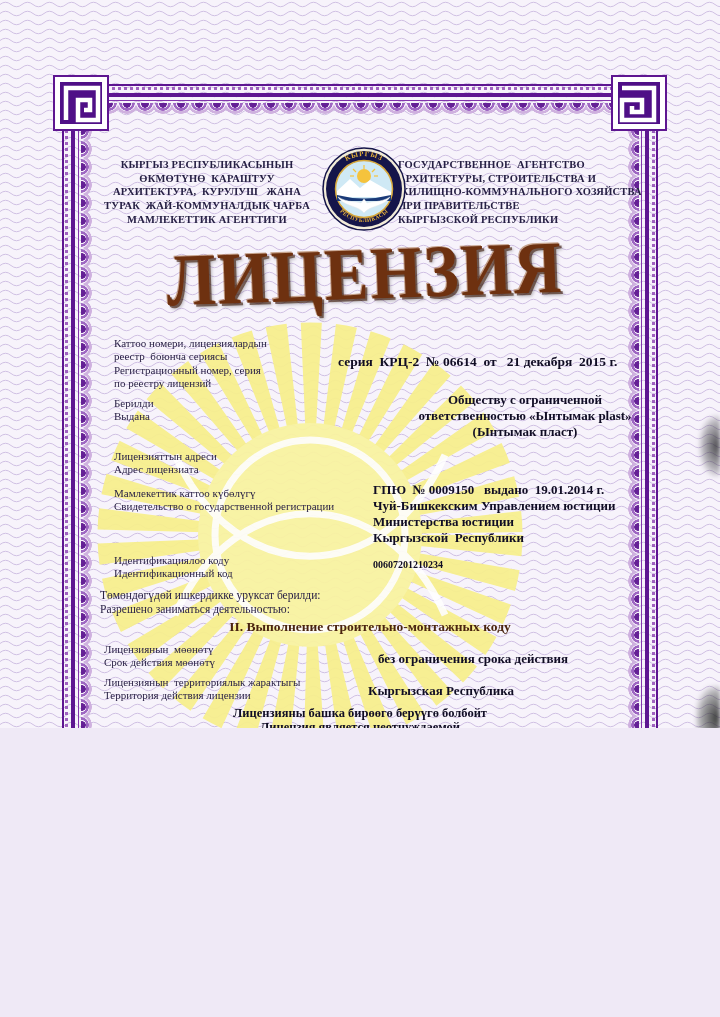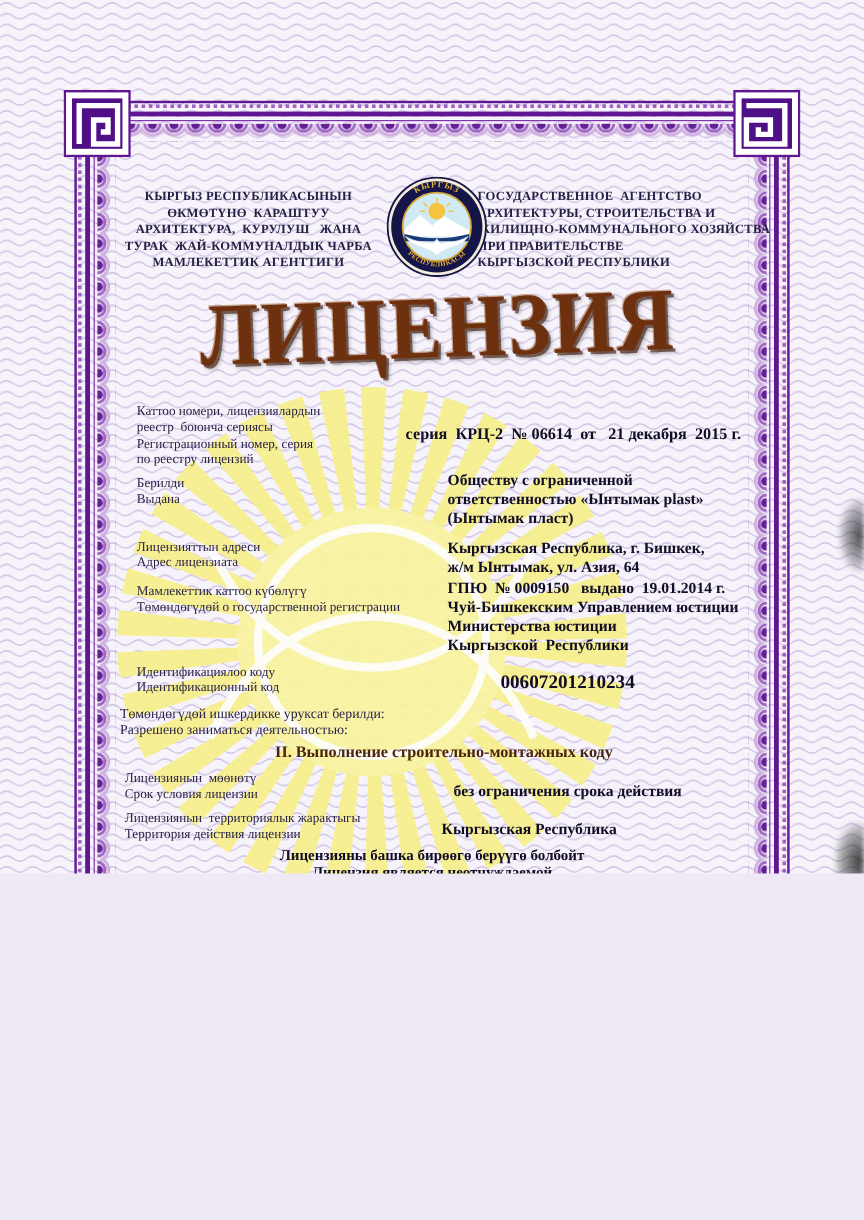--- a/index.html
+++ b/index.html
@@ -140,46 +140,44 @@
   <div class="abs title ctr" style="left:150px;top:236px;width:430px;z-index:3;">ЛИЦЕНЗИЯ</div>
 
   <div class="abs lbl" style="left:114px;top:364px;z-index:3;">Регистрационный номер, серия
 по реестру лицензий</div>
   <div class="abs lbl" style="left:114px;top:337px;z-index:3;">Каттоо номери, лицензиялардын
 реестр  боюнча сериясы</div>
   <div class="abs val" style="left:338px;top:354px;font-size:13.5px;z-index:3;">серия  КРЦ-2  № 06614  от   21 декабря  2015 г.</div>
 
   <div class="abs lbl" style="left:114px;top:397px;z-index:3;">Берилди</div>
   <div class="abs lbl" style="left:114px;top:410px;z-index:3;">Выдана</div>
-  <div class="abs val" style="left:373px;top:392px;width:260px;z-index:3;">Обществу с ограниченной
+  <div class="abs val" style="left:395px;top:392px;width:260px;z-index:3;text-align:center;">Обществу с ограниченной
 ответственностью «Ынтымак plast»
 (Ынтымак пласт)</div>
 
   <div class="abs lbl" style="left:114px;top:450px;z-index:3;">Лицензияттын адреси</div>
   <div class="abs lbl" style="left:114px;top:463px;z-index:3;">Адрес лицензиата</div>
-  <div class="abs val" style="left:373px;top:449px;width:260px;z-index:3;">Кыргызская Республика, г. Бишкек,
-ж/м Ынтымак, ул. Азия, 64</div>
 
   <div class="abs lbl" style="left:114px;top:487px;z-index:3;">Мамлекеттик каттоо күбөлүгү</div>
-  <div class="abs lbl" style="left:114px;top:500px;z-index:3;">Төмөндөгүдөй о государственной регистрации</div>
+  <div class="abs lbl" style="left:114px;top:500px;z-index:3;">Свидетельство о государственной регистрации</div>
   <div class="abs val" style="left:373px;top:482px;width:265px;z-index:3;">ГПЮ  № 0009150   выдано  19.01.2014 г.
 Чуй-Бишкекским Управлением юстиции
 Министерства юстиции
 Кыргызской  Республики</div>
 
   <div class="abs lbl" style="left:114px;top:554px;z-index:3;">Идентификациялоо коду</div>
   <div class="abs lbl" style="left:114px;top:567px;z-index:3;">Идентификационный код</div>
-  <div class="abs val" style="left:373px;top:559px;font-size:16px;z-index:3;margin-left:44px;">00607201210234</div>
+  <div class="abs val" style="left:373px;top:559px;font-size:10px;z-index:3;">00607201210234</div>
 
   <div class="abs lbl" style="left:100px;top:588px;font-size:11.5px;z-index:3;">Төмөндөгүдөй ишкердикке уруксат берилди:</div>
   <div class="abs lbl" style="left:100px;top:602px;font-size:11.5px;z-index:3;">Разрешено заниматься деятельностью:</div>
   <div class="abs val ctr" style="left:140px;top:619px;width:460px;font-size:13.5px;color:#4a2410;z-index:3;">II. Выполнение строительно-монтажных коду</div>
 
   <div class="abs lbl" style="left:104px;top:643px;z-index:3;">Лицензиянын  мөөнөтү</div>
-  <div class="abs lbl" style="left:104px;top:656px;z-index:3;">Срок условия лицензии</div>
+  <div class="abs lbl" style="left:104px;top:656px;z-index:3;">Срок действия мөөнөтү</div>
   <div class="abs val" style="left:378px;top:651px;z-index:3;">без ограничения срока действия</div>
 
   <div class="abs lbl" style="left:104px;top:676px;z-index:3;">Лицензиянын  территориялык жарактыгы</div>
   <div class="abs lbl" style="left:104px;top:689px;z-index:3;text-align:center;">Территория действия лицензии</div>
   <div class="abs val" style="left:368px;top:683px;z-index:3;">Кыргызская Республика</div>
 
   <div class="abs val ctr" style="left:140px;top:720px;width:440px;font-size:12.5px;z-index:3;">Лицензия является неотчуждаемой</div>
   <div class="abs val ctr" style="left:140px;top:706px;width:440px;font-size:12.5px;z-index:3;">Лицензияны башка бирөөгө берүүгө болбойт</div>
 
 

